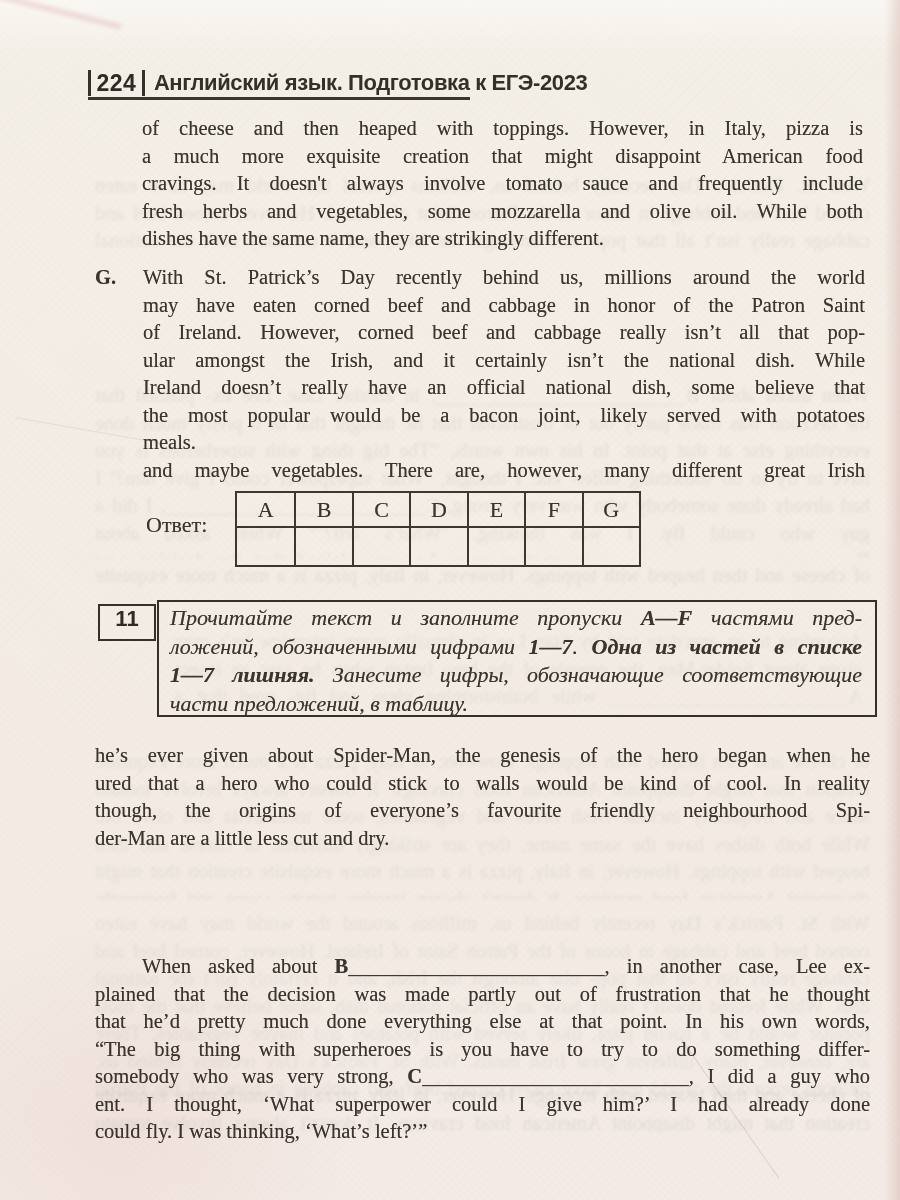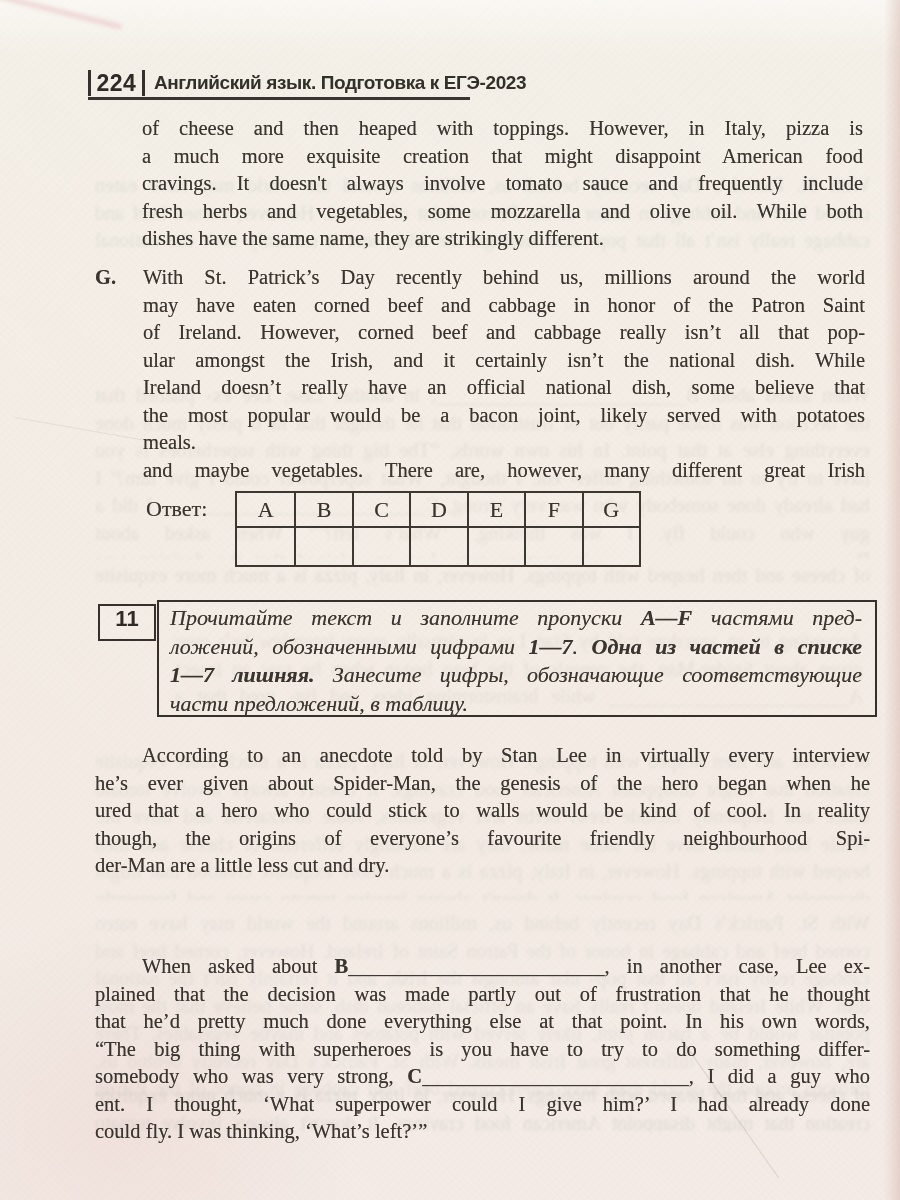--- a/index.html
+++ b/index.html
@@ -37,39 +37,39 @@
   .bleed{position:absolute;overflow:hidden;transform:scaleX(-1);filter:blur(1.4px);
     opacity:.11;color:#5f6e63;font-size:20px;line-height:27.5px;text-align:justify;
     pointer-events:none;word-spacing:3px;}
 
   
   .header{position:absolute;left:88px;top:70px;height:26px;display:flex;align-items:center;
     color:#2e2a26;}
   .vbar{display:inline-block;width:2.5px;height:26px;background:#35302b;}
   .pnum{font-family:"Liberation Sans",sans-serif;font-weight:bold;font-size:23px;
     margin:0 6px 0 6px;letter-spacing:.5px;}
-  .htitle{font-family:"Liberation Sans",sans-serif;font-weight:700;font-size:19px;
+  .htitle{font-family:"Liberation Sans",sans-serif;font-weight:700;font-size:22px;
     letter-spacing:-0.4px;margin-left:9px;white-space:nowrap;color:#333029;}
   .hrule{position:absolute;left:88px;top:97px;width:382px;height:2.5px;background:#3a3530;}
 
   
   .para{position:absolute;color:var(--ink);text-shadow:0 0 .5px rgba(58,52,46,.55);}
   .en{font-size:20.5px;line-height:27.5px;}
   .ln{text-align:justify;text-align-last:justify;}
   .ln.last{text-align-last:left;}
   .ln.indent{padding-left:47px;}
   .b{font-weight:bold;}
 
   .intro{left:142px;top:115px;width:721px;}
   .glabel{position:absolute;left:95px;top:264px;font-size:20.5px;line-height:27.5px;
     font-weight:bold;color:var(--ink);text-shadow:0 0 .5px rgba(58,52,46,.55);}
   .gbody{left:143px;top:264px;width:722px;}
 
   
-  .anslabel{position:absolute;left:146px;top:496px;font-size:22px;color:var(--ink);
+  .anslabel{position:absolute;left:146px;top:512px;font-size:22px;color:var(--ink);
     text-shadow:0 0 .5px rgba(58,52,46,.55);}
   .anstable{position:absolute;left:235px;top:491px;width:402px;display:grid;
     grid-template-columns:repeat(7,1fr);grid-template-rows:35px 37px;
     border:2px solid var(--border);background:rgba(255,255,255,.06);}
   .cell{border-left:2px solid var(--border);display:flex;align-items:center;justify-content:center;
     font-size:22px;color:var(--ink);text-shadow:0 0 .5px rgba(58,52,46,.5);}
   .cell.c0{border-left:none;}
   .cell.head{border-bottom:2px solid var(--border);}
 
   
@@ -154,21 +154,20 @@
   </div>
   <div class="instrbox"></div>
   <div class="para instr">
       <div class="ln"><span>Прочитайте текст и заполните пропуски </span><span class="b">A—F</span><span> частями пред-</span></div>
       <div class="ln"><span>ложений, обозначенными цифрами </span><span class="b">1—7</span><span>. </span><span class="b">Одна из частей в списке</span></div>
       <div class="ln"><span class="b">1—7 лишняя.</span><span> Занесите цифры, обозначающие соответствующие</span></div>
       <div class="ln last"><span>части предложений, в таблицу.</span></div>
     </div>
 
   <div class="para en t1">
-      <div class="ln indent">According to an anecdote told by Stan Lee in virtually every interview</div>
       <div class="ln">he’s ever given about Spider-Man, the genesis of the hero began when he</div>
       <div class="ln">ured that a hero who could stick to walls would be kind of cool. In reality</div>
       <div class="ln">though, the origins of everyone’s favourite friendly neighbourhood Spi-</div>
       <div class="ln last">der-Man are a little less cut and dry.</div>
     </div>
   <div class="para en t2">
       <div class="ln indent"><span>When asked about </span><span class="b">B</span><span>_________________________</span><span>, in another case, Lee ex-</span></div>
       <div class="ln">plained that the decision was made partly out of frustration that he thought</div>
       <div class="ln">that he’d pretty much done everything else at that point. In his own words,</div>
       <div class="ln">“The big thing with superheroes is you have to try to do something differ-</div>

